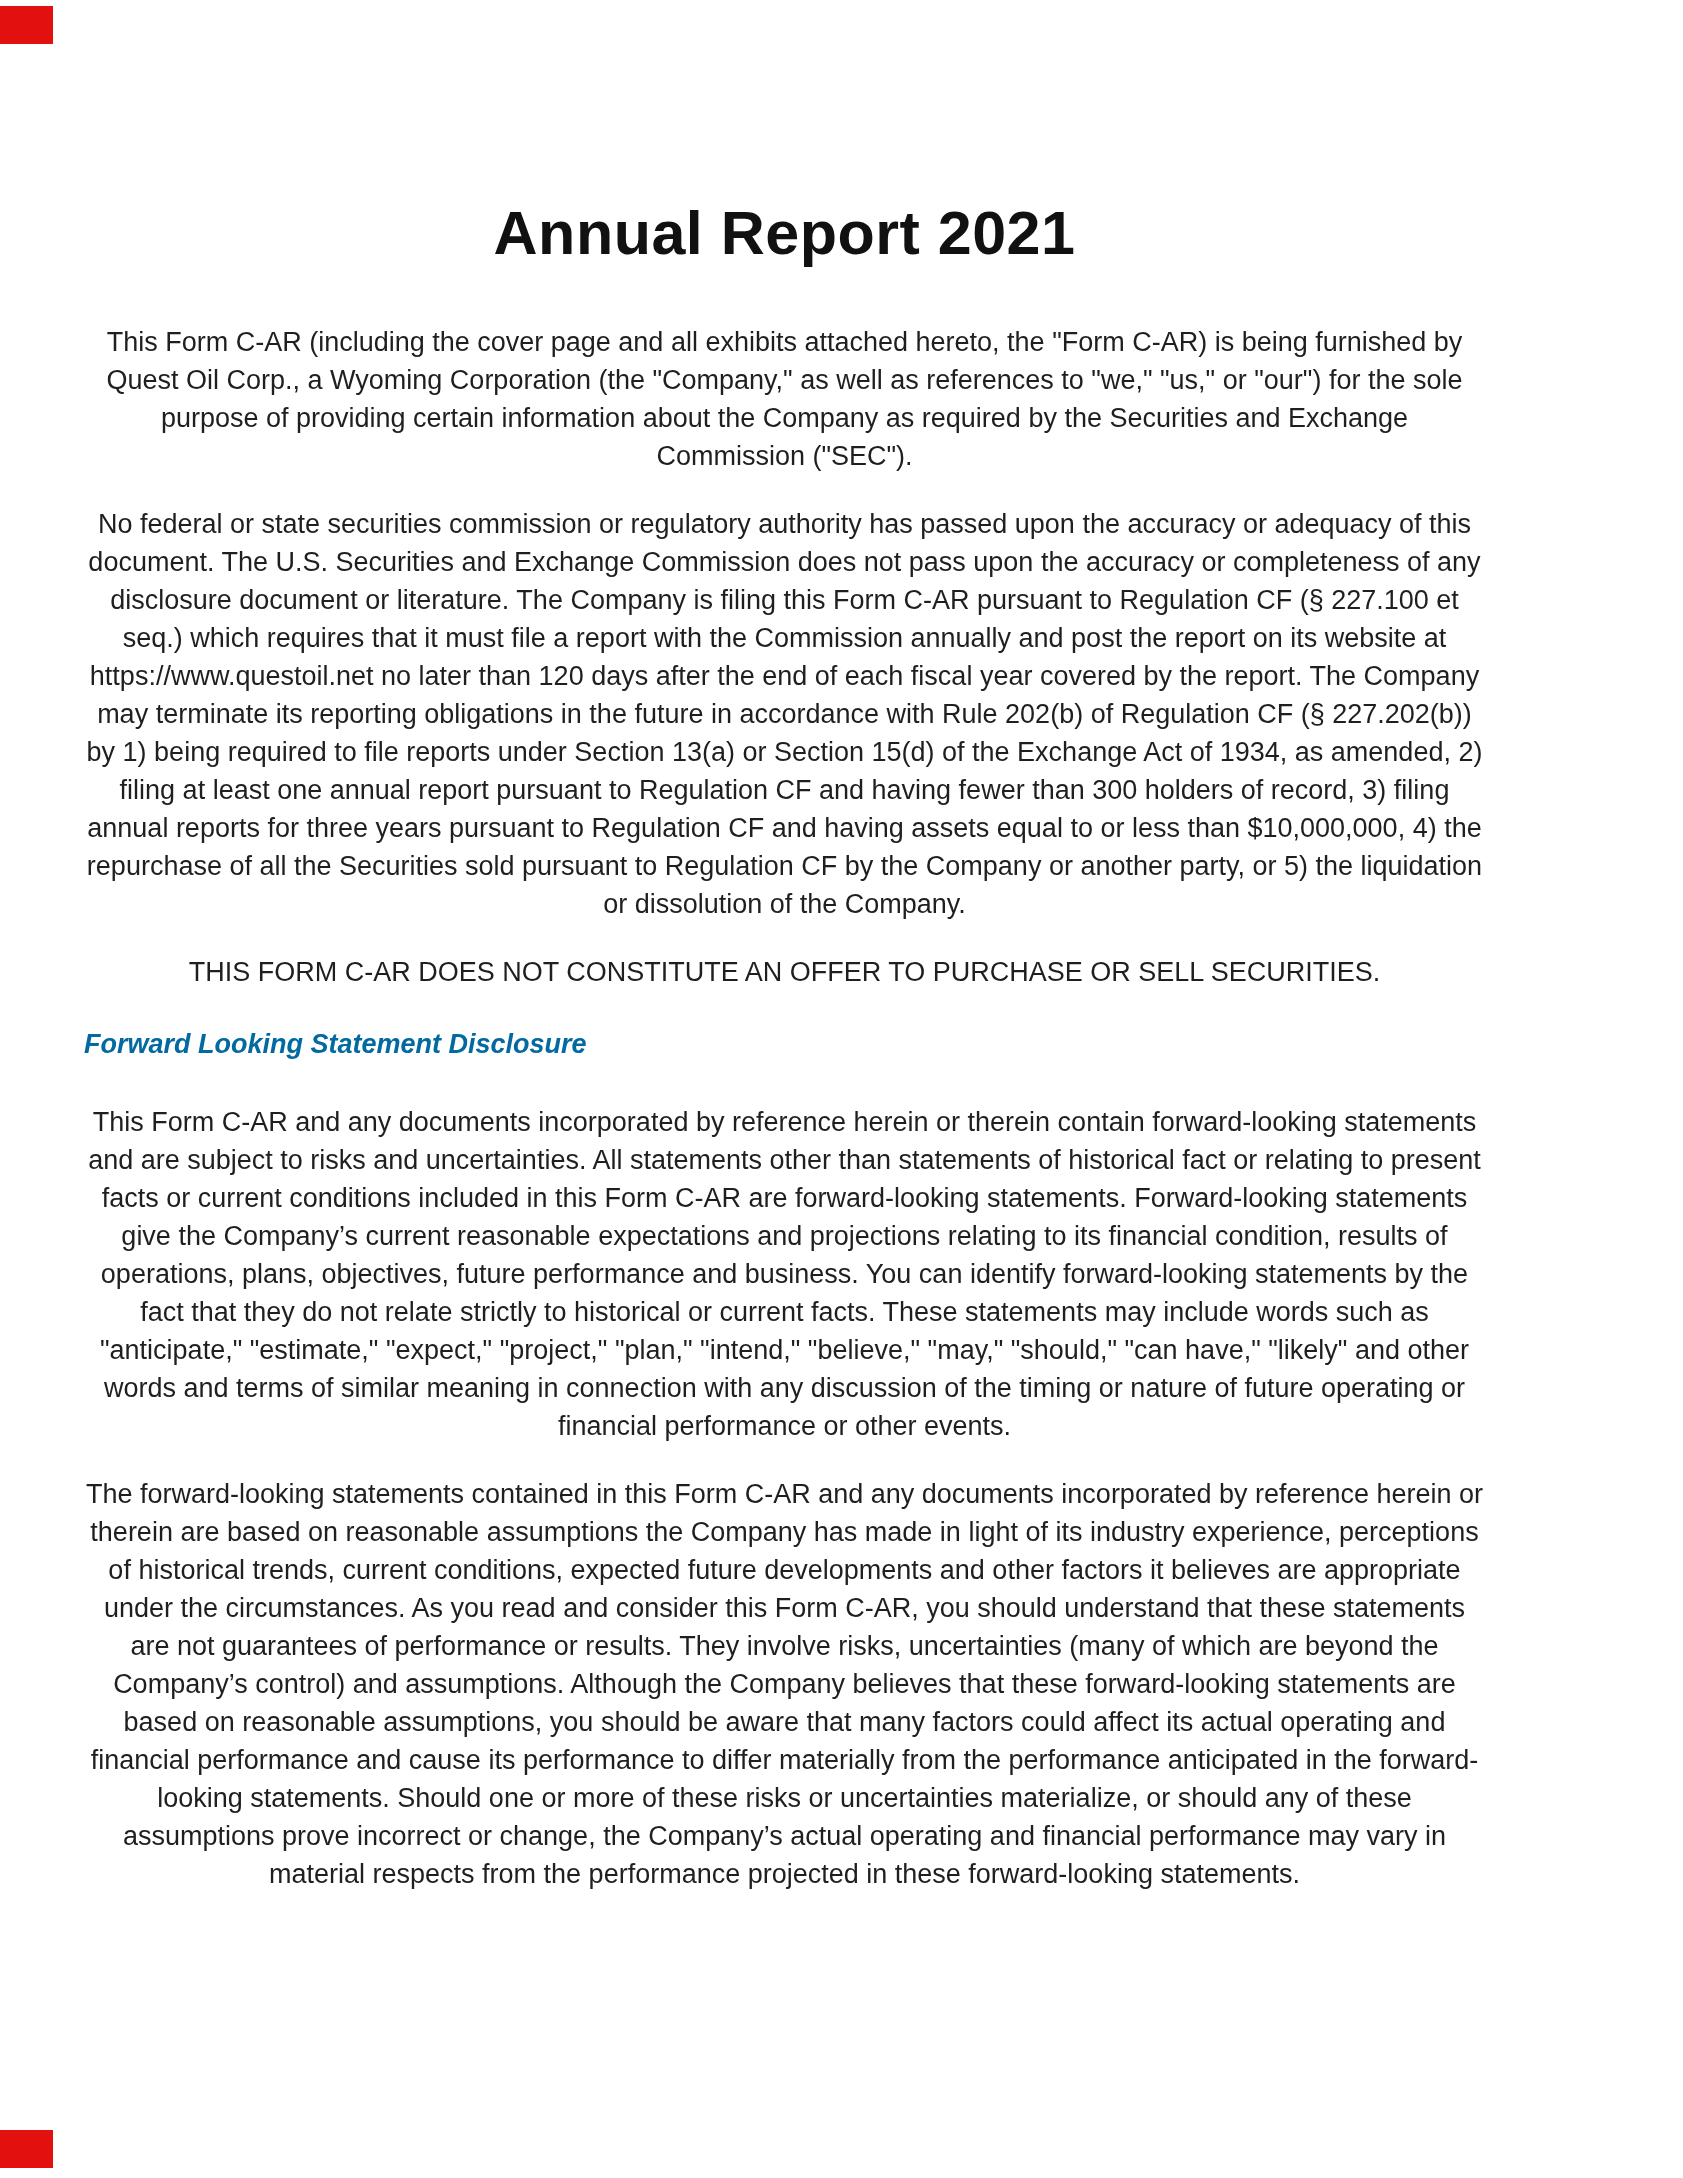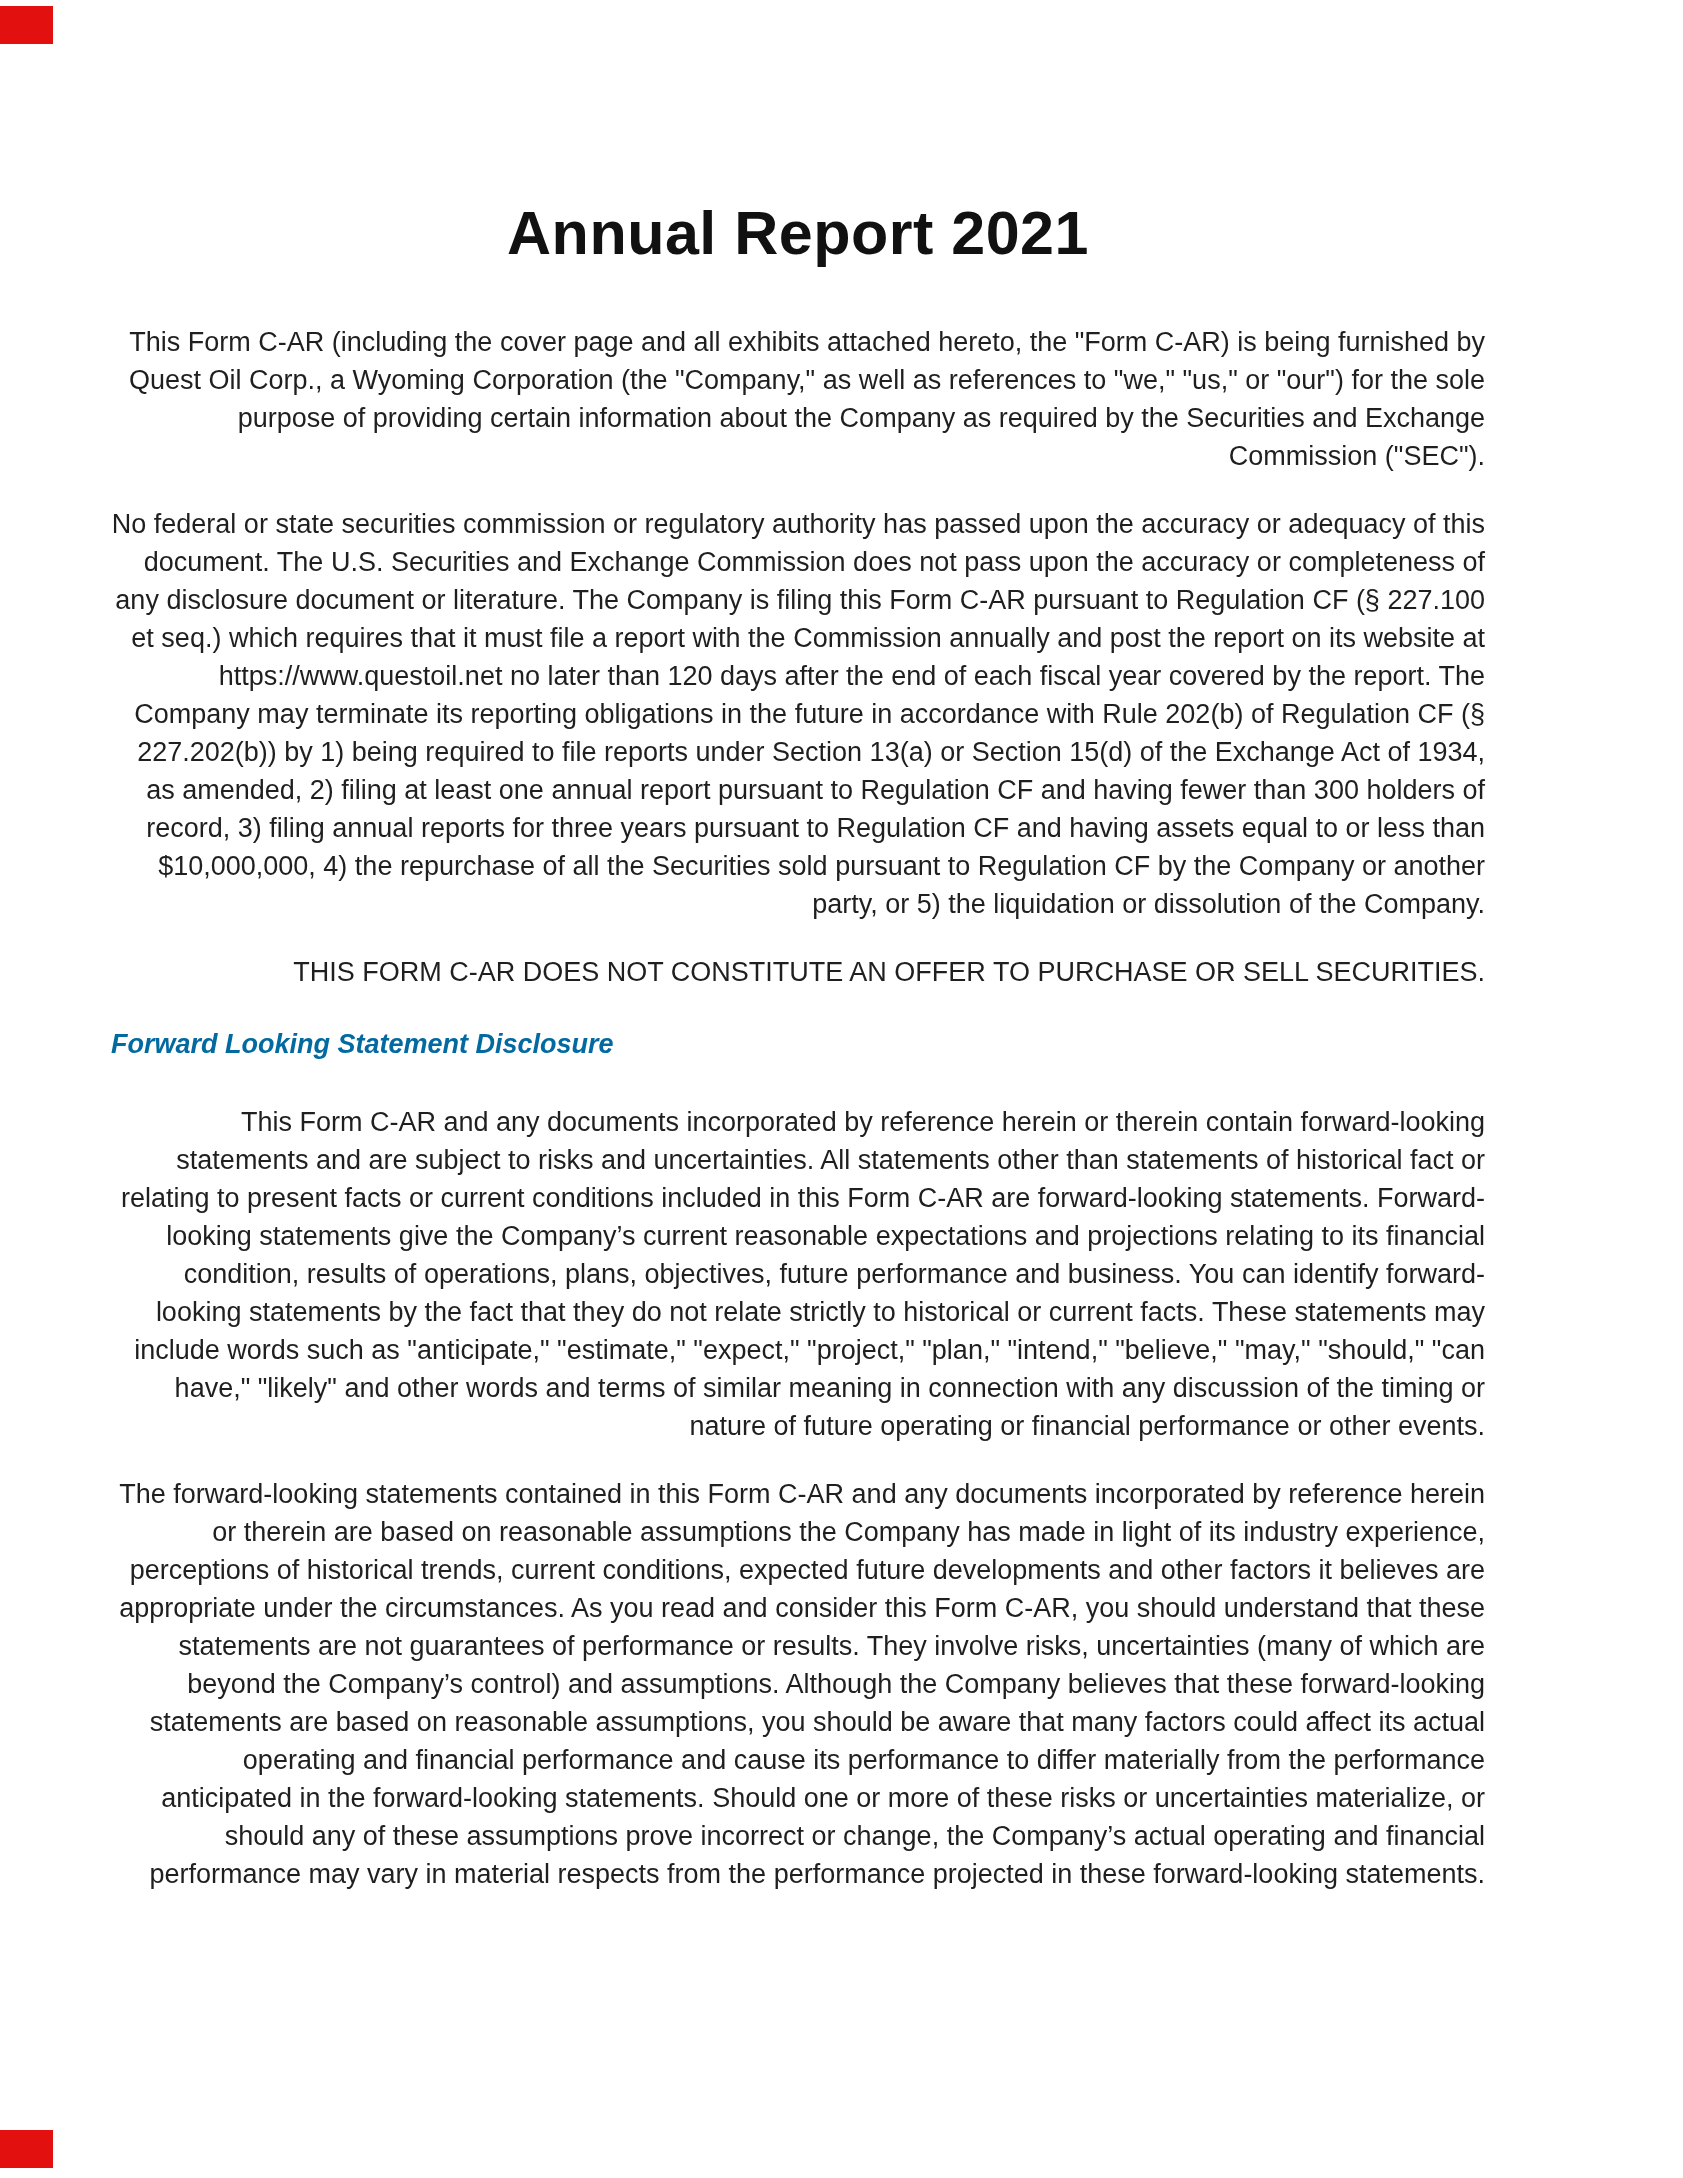--- a/index.html
+++ b/index.html
@@ -5,21 +5,21 @@
   html, body {
     margin: 0;
     padding: 0;
     background: #ffffff;
   }
   .page {
     position: relative;
     width: 1683px;
     height: 2178px;
     box-sizing: border-box;
-    padding: 198px 198px 158px 111px;
+    padding: 198px 198px 158px 84px;
     background: #ffffff;
     font-family: "Liberation Sans", "DejaVu Sans", sans-serif;
     color: #1f1f1f;
     overflow: hidden;
   }
   .corner-mark {
     position: absolute;
     left: 0;
     width: 53px;
     height: 38px;
@@ -33,21 +33,21 @@
     font-size: 61px;
     font-weight: bold;
     text-align: center;
     letter-spacing: 0.5px;
     color: #111111;
   }
   p.doc-para {
     margin: 0 0 30px 0;
     font-size: 27px;
     line-height: 38px;
-    text-align: right;
+    text-align: center;
   }
   h2.doc-subheading {
     margin: 34px 0 40px 0;
     font-size: 27px;
     line-height: 38px;
     font-weight: bold;
     font-style: italic;
     color: #0369a1;
   }
 </style>

